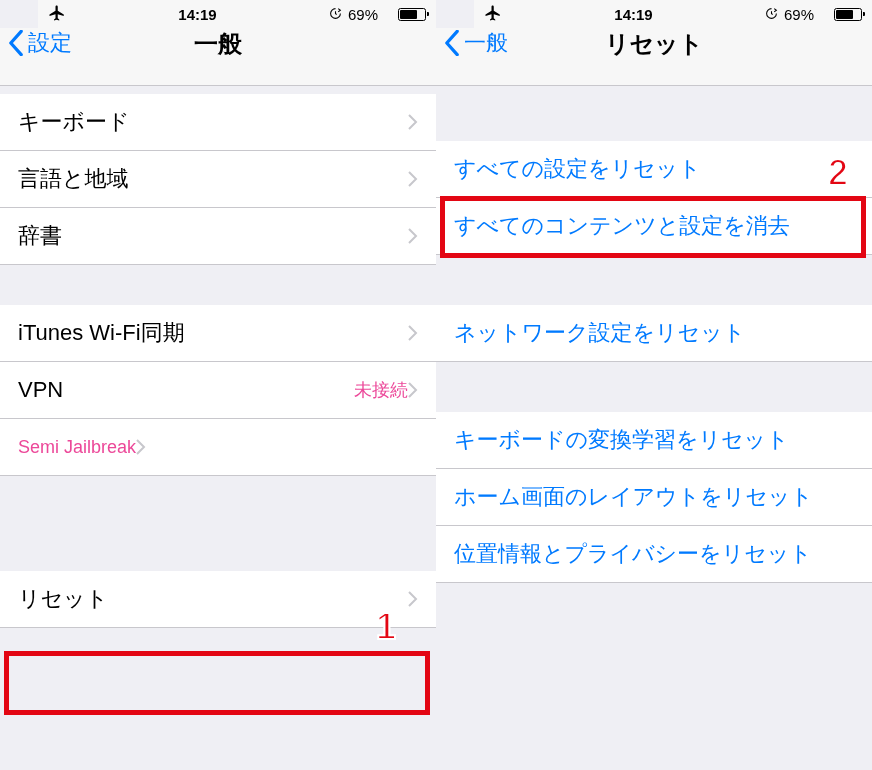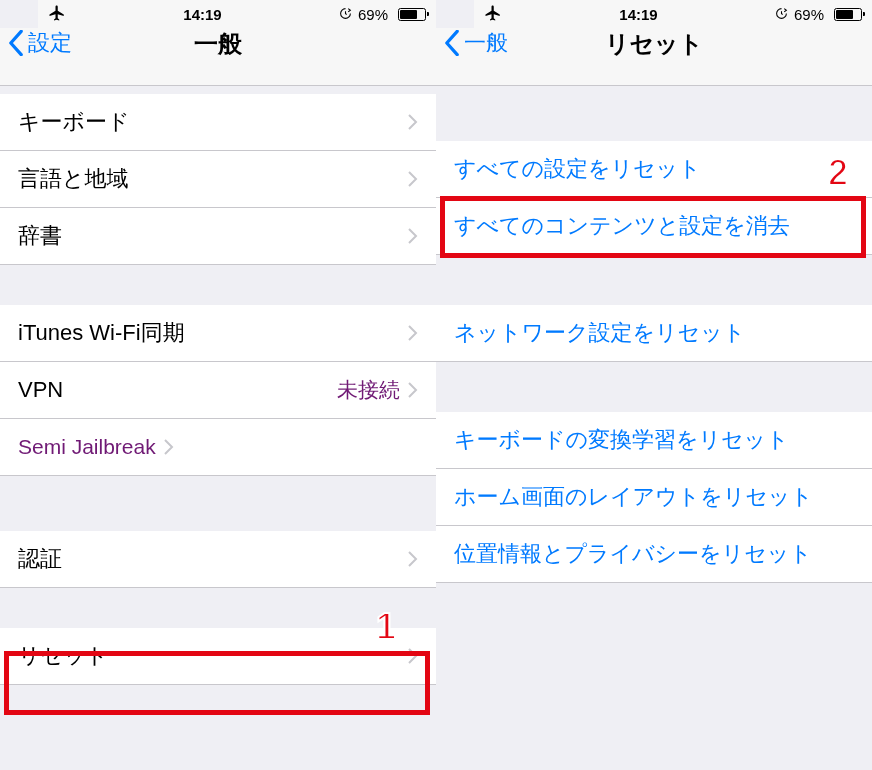--- a/index.html
+++ b/index.html
@@ -30,21 +30,21 @@
     font-weight: 500;
     margin-left: 38px;
   }
   .status-left, .status-right {
     display: flex;
     align-items: center;
     gap: 6px;
   }
   .status-center { font-weight: 600; }
   .airplane-icon svg { width: 18px; height: 18px; }
-  .battery-wrap { display: flex; align-items: center; gap: 10px; }
+  .battery-wrap { display: flex; align-items: center; gap: 20px; }
   .battery {
     width: 28px; height: 13px;
     border: 1.3px solid #000;
     border-radius: 2.5px;
     position: relative;
     padding: 1px;
   }
   .battery::after {
     content: "";
     position: absolute;
@@ -93,21 +93,21 @@
     display: flex;
     align-items: center;
     padding: 12px 18px;
     border-bottom: 1px solid #c8c7cc;
     font-size: 22px;
     position: relative;
     cursor: pointer;
   }
   .cell:first-child { border-top: 1px solid #c8c7cc; }
   .cell-label { flex: 1; color: #000; }
-  .cell-detail { color: #701a75; font-size: 21px; margin-right: 8px; }
+  .cell-detail { color: #ec4899; font-size: 18px; }
   .cell-link .cell-label { color: #007aff; }
   .chevron svg { width: 10px; height: 16px; }
   .chevron { color: #c7c7cc; display: flex; align-items: center; }
 
   .no-top-border:first-child { border-top: none; }
 
   .callout {
     position: absolute;
     border: 5px solid #e30613;
     pointer-events: none;
@@ -212,28 +212,20 @@
       <span class="cell-detail">Semi Jailbreak</span>
       <span class="chevron">
           <svg viewBox="0 0 10 16">
             <polyline points="1,1 8,8 1,15" fill="none" stroke="currentColor" stroke-width="2"></polyline>
           </svg>
         </span>
     </div>
 
     <div style="height:55px"></div>
 
-    <div class="cell">
-      <span class="cell-label">認証</span>
-      <span class="chevron">
-          <svg viewBox="0 0 10 16">
-            <polyline points="1,1 8,8 1,15" fill="none" stroke="currentColor" stroke-width="2"></polyline>
-          </svg>
-        </span>
-    </div>
 
     <div style="height:40px"></div>
 
     <div class="cell">
       <span class="cell-label">リセット</span>
       <span class="chevron">
           <svg viewBox="0 0 10 16">
             <polyline points="1,1 8,8 1,15" fill="none" stroke="currentColor" stroke-width="2"></polyline>
           </svg>
         </span>

